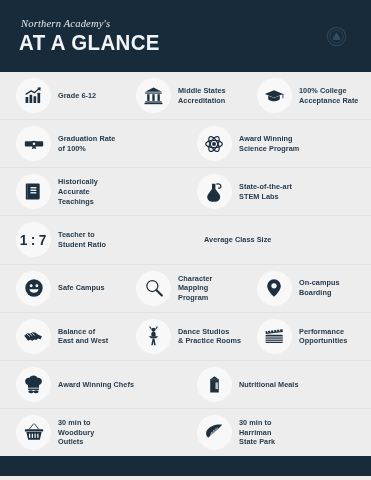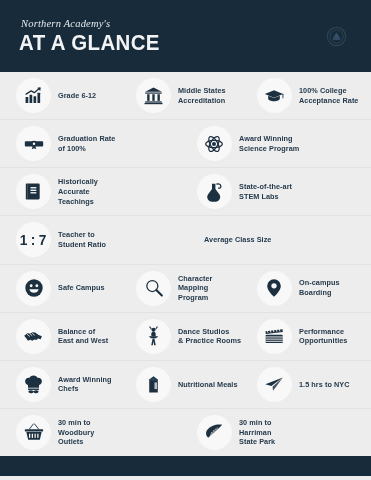--- a/index.html
+++ b/index.html
@@ -335,29 +335,20 @@
       <div class="cell">
         <div class="disc">
           <svg viewBox="0 0 24 24" width="19" height="19" fill="currentColor">
             <path d="M6.6 5.6 L12 1.6 l5.4 4 V22 H6.6 Z"></path>
             <rect x="13.2" y="9.4" width="3.2" height="8.4" fill="#b9c2c9"></rect>
             <path d="M6.6 5.6 L12 3.8 l5.4 1.8 v1.4 H6.6 Z" fill="#2e4657"></path>
           </svg>
         </div>
         <div class="lbl">Nutritional Meals</div>
       </div>
-      <div class="cell">
-        <div class="disc">
-          <svg viewBox="0 0 24 24" width="20" height="20" fill="currentColor">
-            <path d="M22.6 4.2 L1.6 12.4 l7.2 2.1 Z"></path>
-            <path d="M22.6 4.2 L10.2 15.2 l.6 4.8 2.8-3.4 Z" opacity=".82"></path>
-          </svg>
-        </div>
-        <div class="lbl">1.5 hrs to  NYC</div>
-      </div>
     </div>
 
     <div class="row">
       <div class="cell">
         <div class="disc">
           <svg viewBox="0 0 24 24" width="20" height="20" fill="currentColor">
             <path d="M6.2 8.8 L11.6 2 M17.8 8.8 L12.4 2" stroke="currentColor" stroke-width="1.1" fill="none"></path>
             <rect x="1" y="8.6" width="22" height="2.8" rx="1"></rect>
             <path d="M2.8 12 h18.4 l-2.2 9.4 H5 Z"></path>
             <g fill="#f8f8f8">

